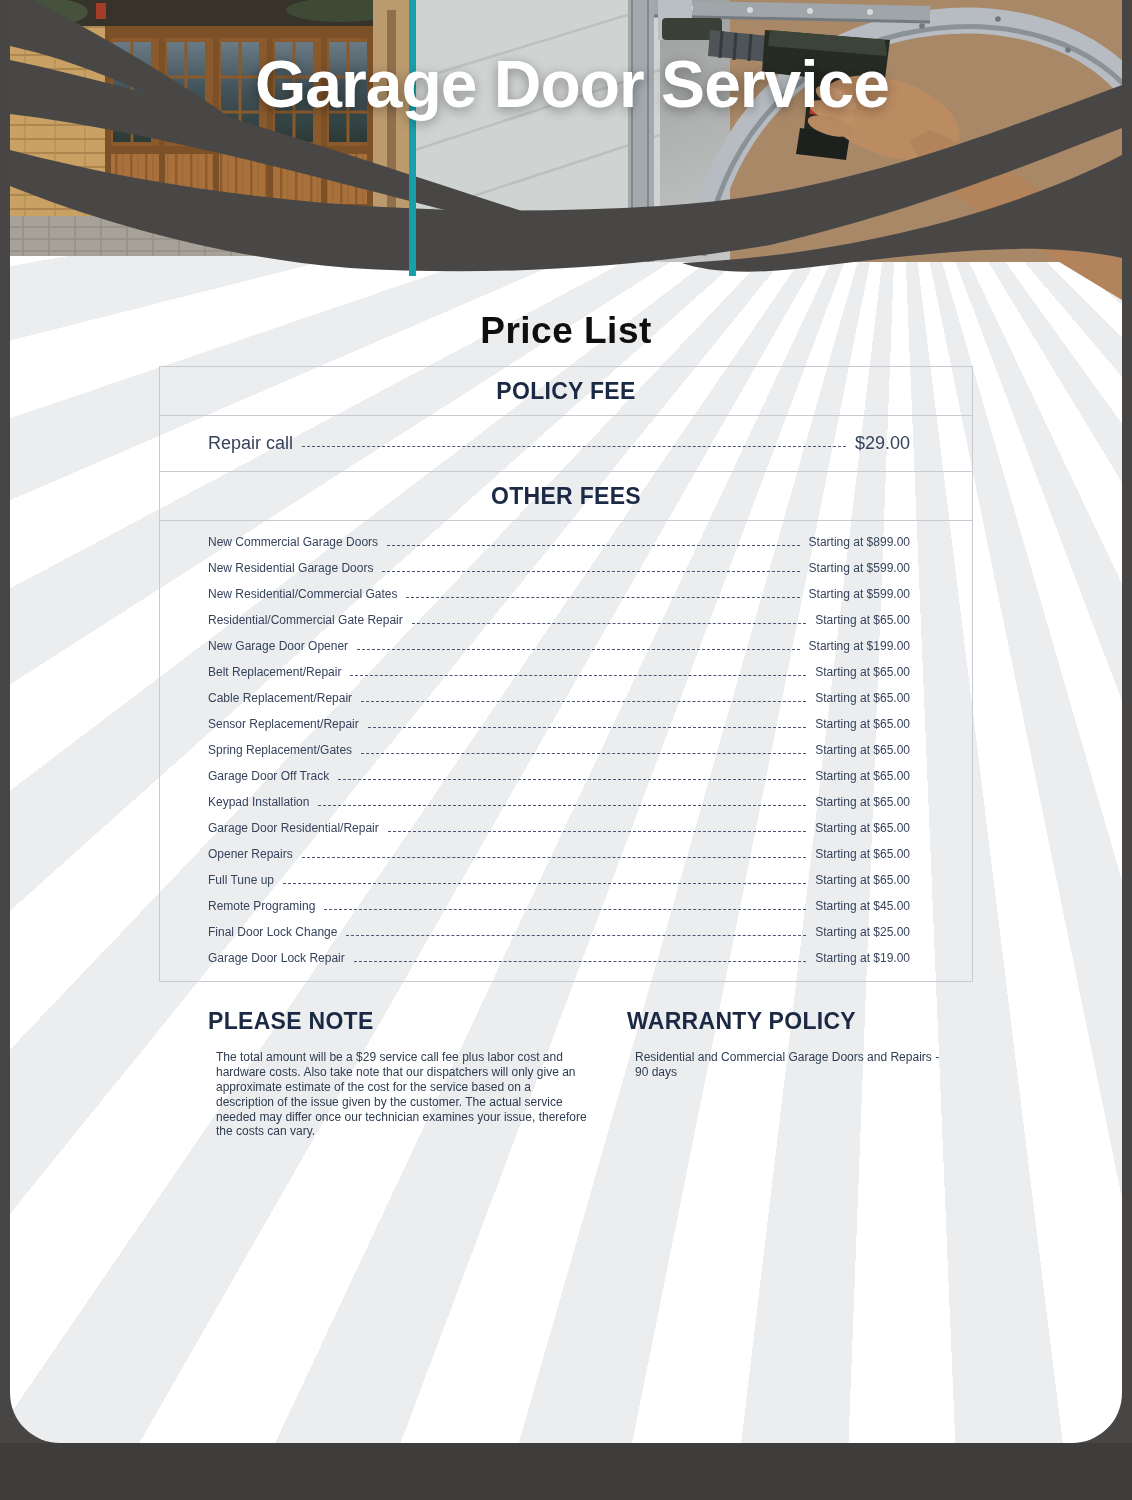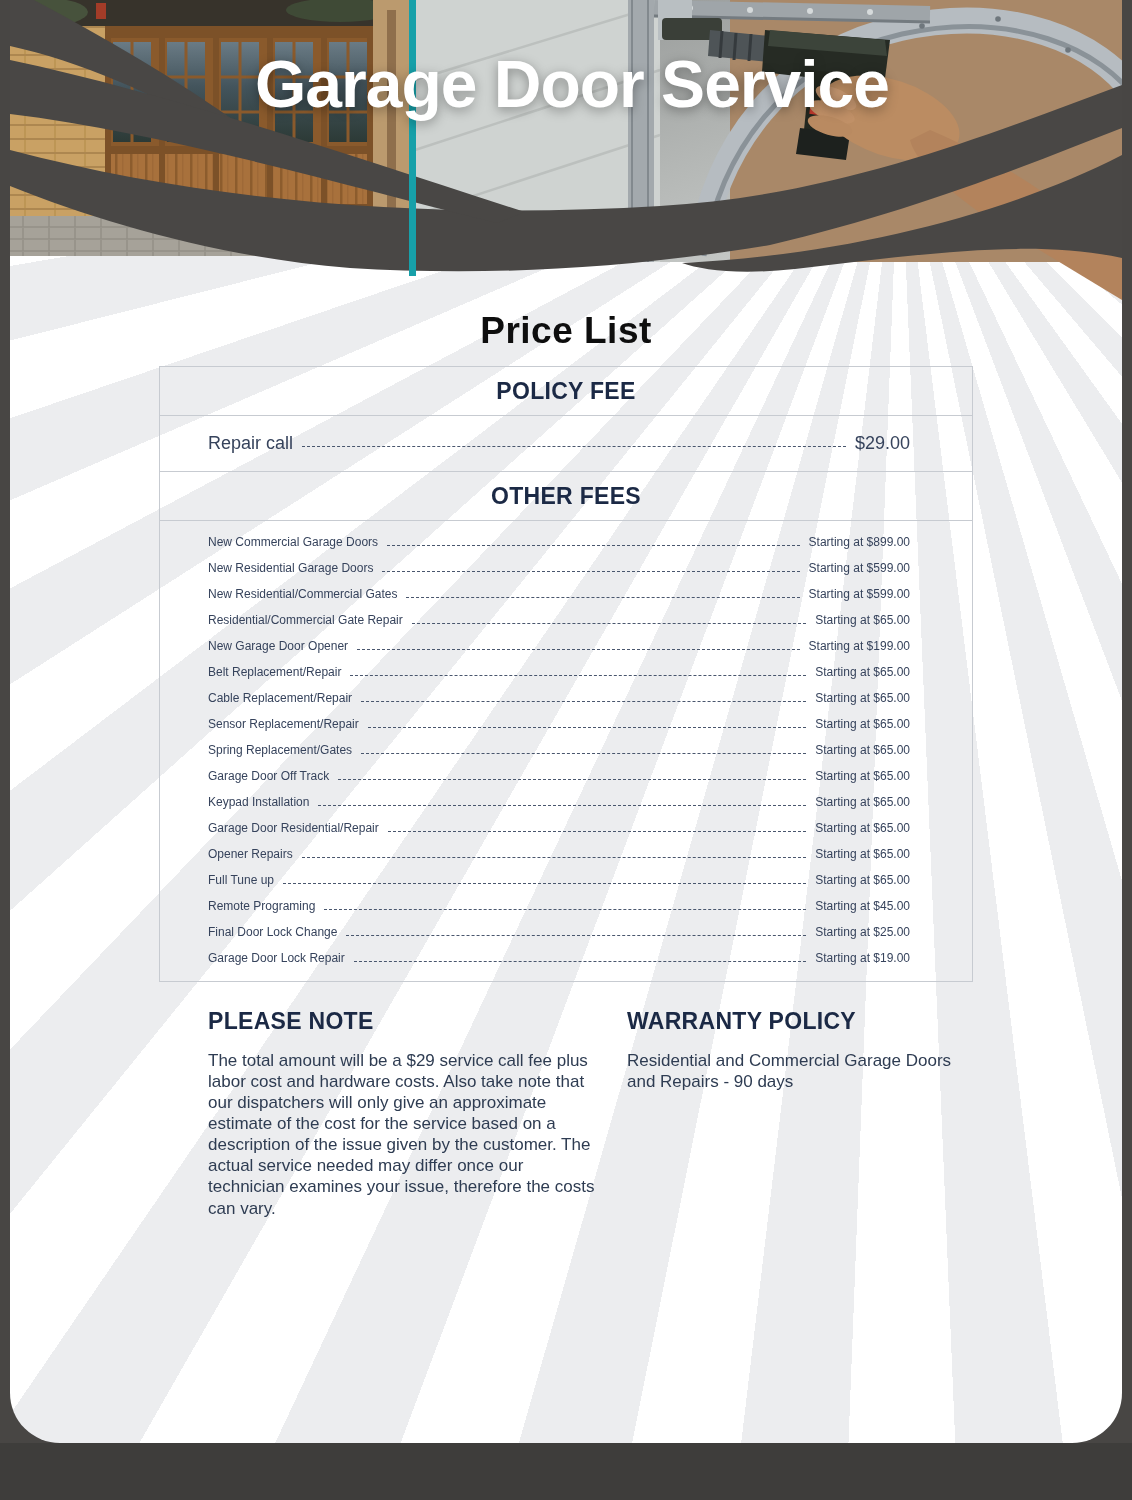--- a/index.html
+++ b/index.html
@@ -40,21 +40,21 @@
   }
   .section-heading.other{border-top:1px solid #c7cbd1;}
   .basic-row{display:flex;align-items:center;padding:17px 62px 17px 48px;font-size:18px;}
   .fee-list{padding:8px 0 10px;}
   .fee-row{display:flex;align-items:center;padding:6px 62px 6px 48px;font-size:12px;}
   .fee-label,.fee-price{white-space:nowrap;}
   .leader{flex:1;border-bottom:1.8px dashed #49566d;margin:0 9px;transform:translateY(3px);}
   .footnote{width:740px;margin:20px 0 0 198px;font-size:17.5px;line-height:1.32;color:#2e3c52;}
   .columns{display:flex;margin:26px 0 0 198px;gap:27px;}
   .col h2{font-size:23px;font-weight:bold;color:#1b2945;letter-spacing:.3px;margin:0 0 15px;}
-  .col p{font-size:17px;line-height:1.24;color:#2e3c52;margin:0;}
+  .col p{font-size:12px;line-height:1.24;color:#2e3c52;margin:8px;}
   .col.note{width:392px;}
   .col.warranty{width:330px;}
 </style>
 </head>
 <body>
 
 <div class="card">
 
   <div class="header">
     <svg width="1112" height="345" viewBox="0 0 1112 345">

